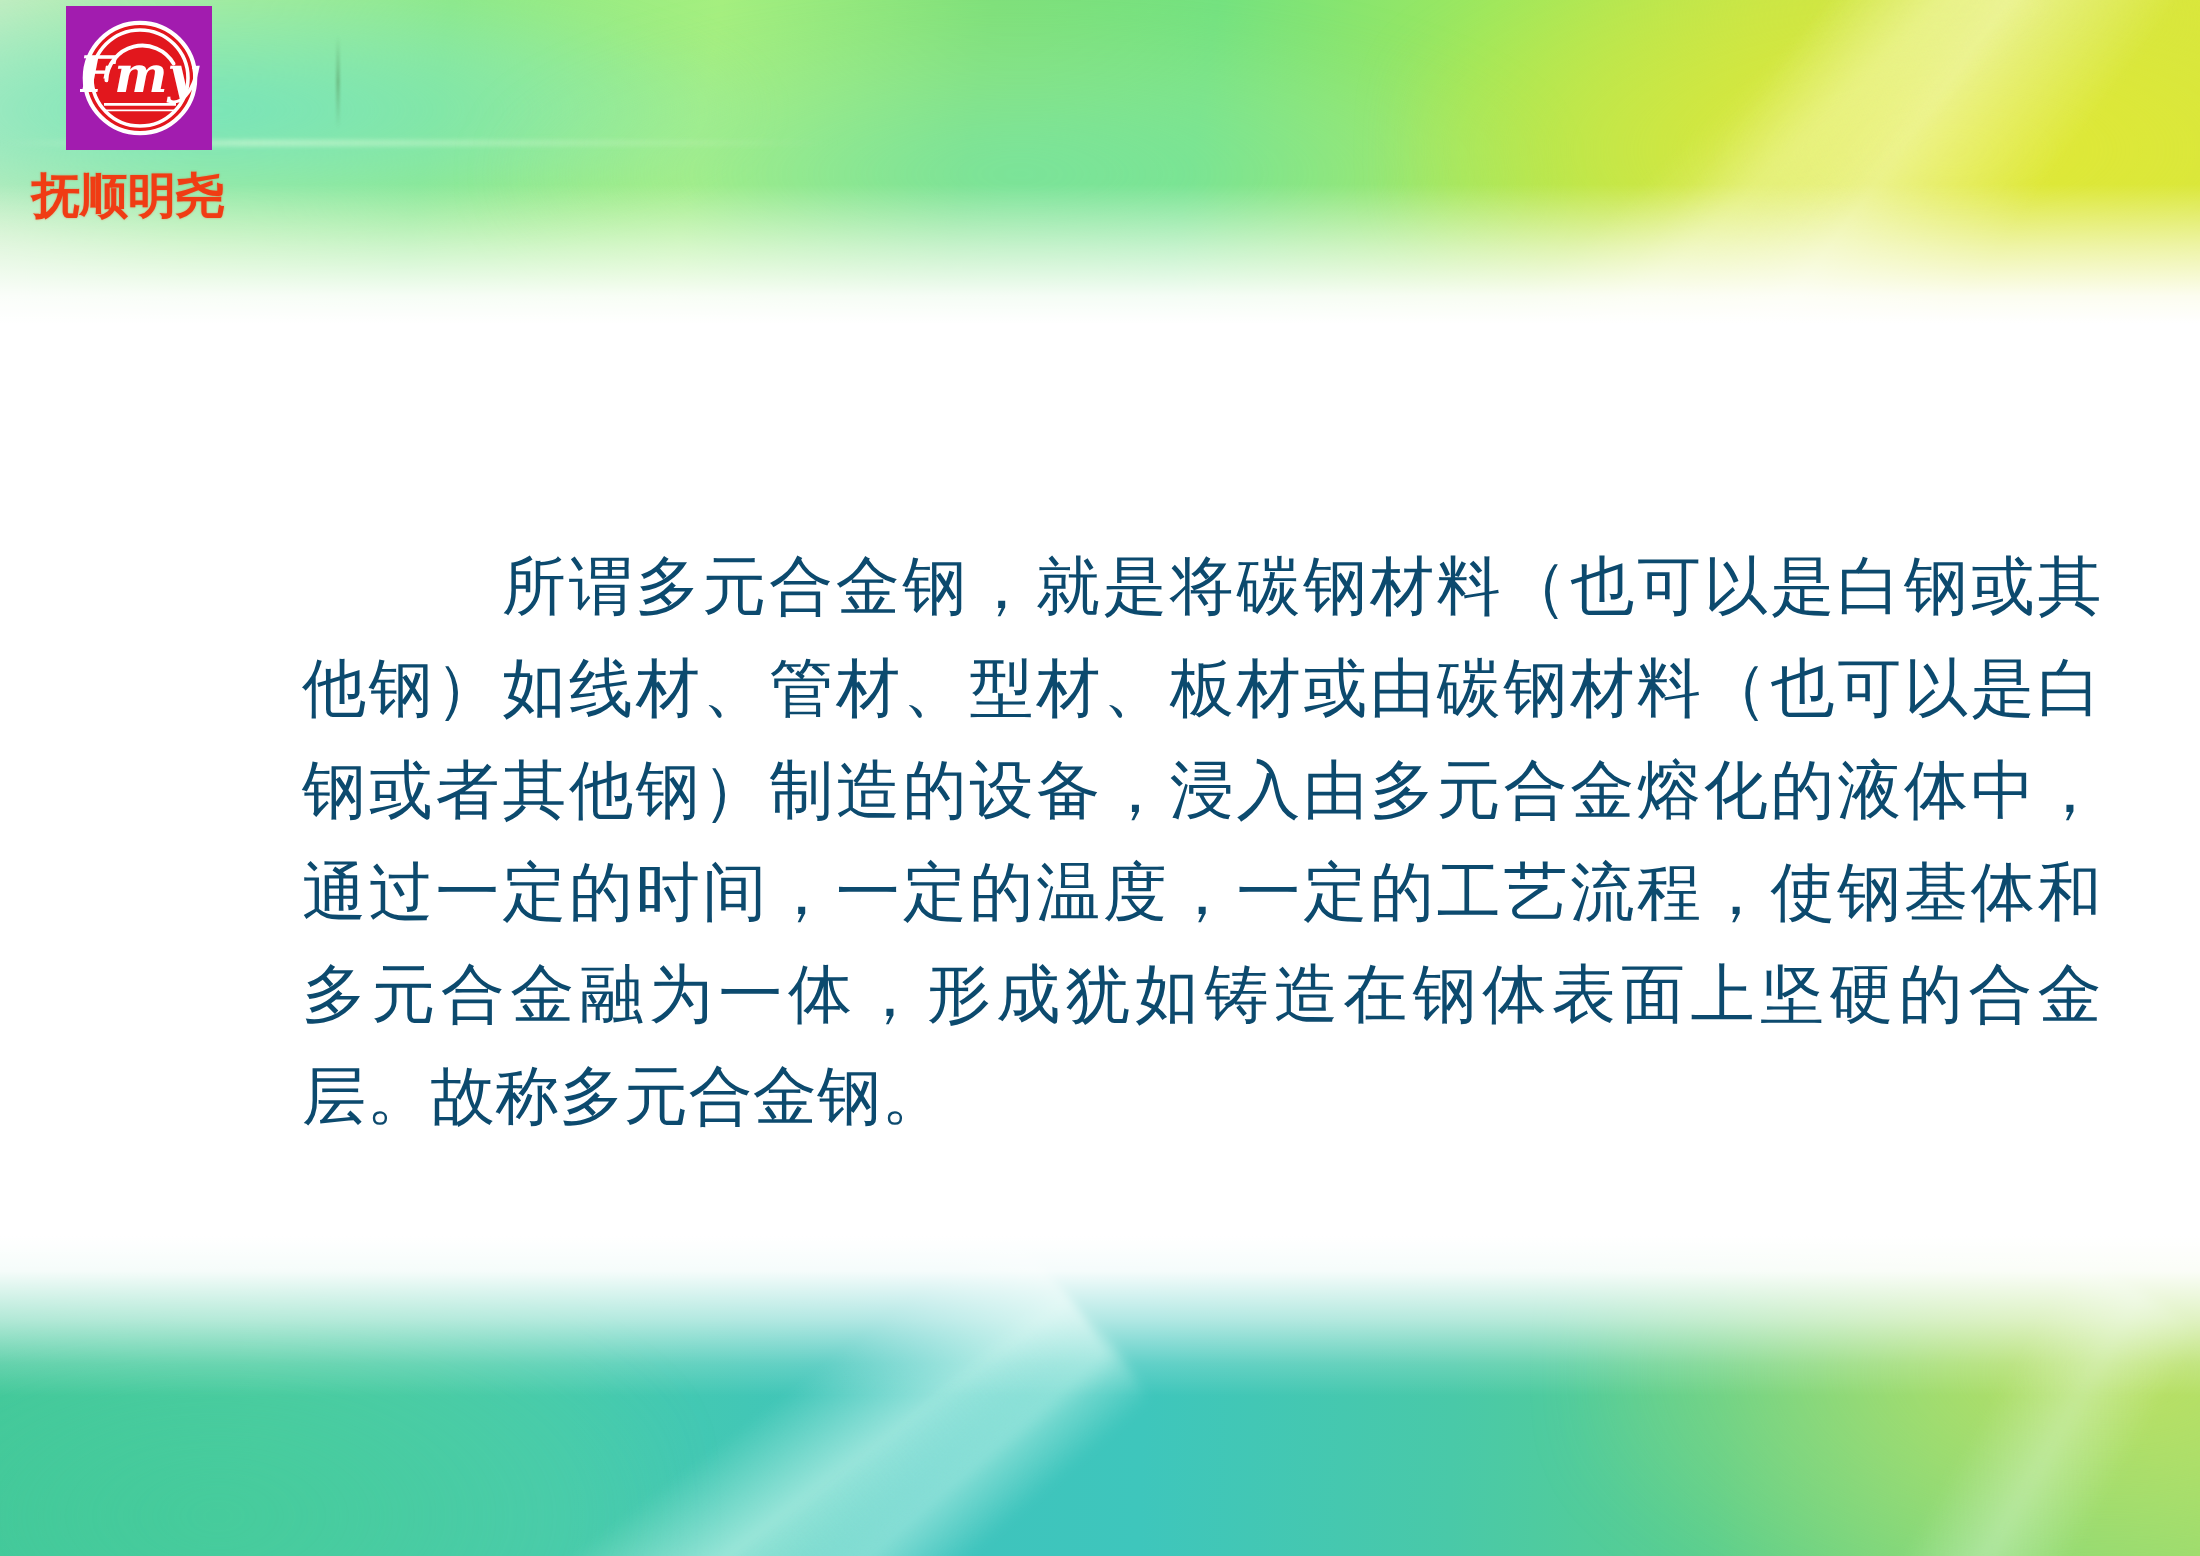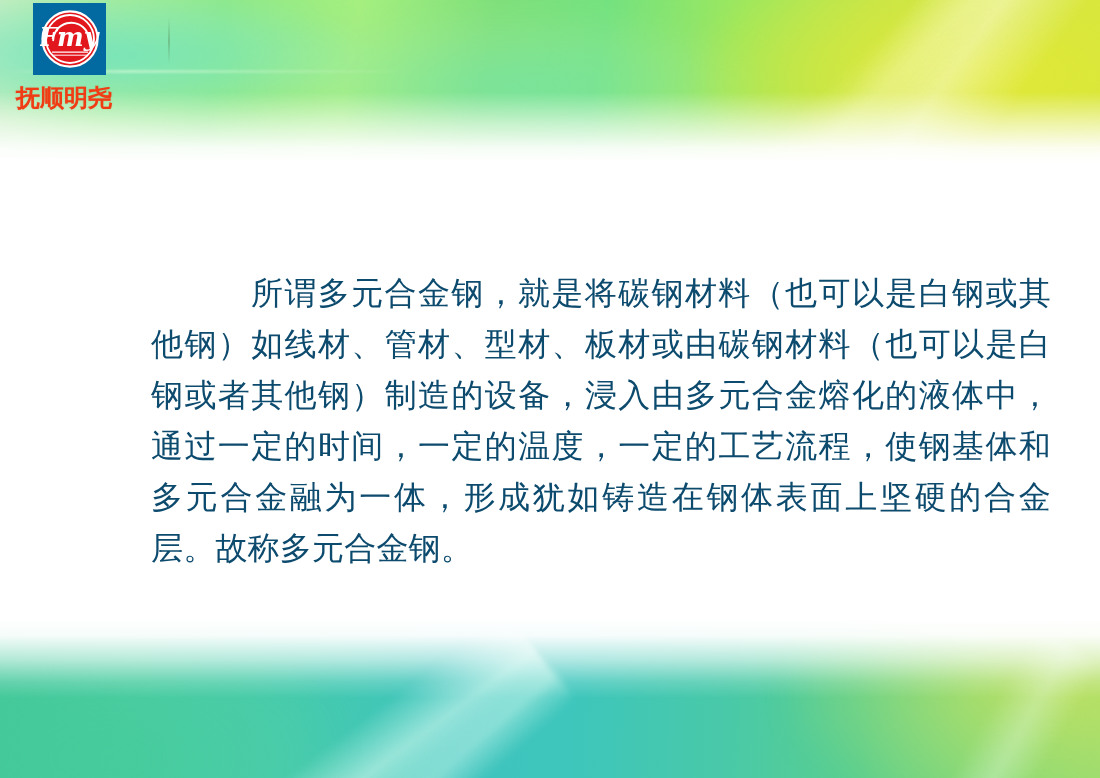--- a/index.html
+++ b/index.html
@@ -145,21 +145,21 @@
         #ffffff 100%);
   }
 
   
   .logo-box {
     position: absolute;
     left: 33px;
     top: 3px;
     width: 73px;
     height: 72px;
-    background: #0369a1;
+    background: #a21caf;
     z-index: 5;
   }
   .logo-circle {
     position: absolute;
     left: 50%;
     top: 50%;
     transform: translate(-50%, -50%);
     width: 60px;
     height: 60px;
   }

